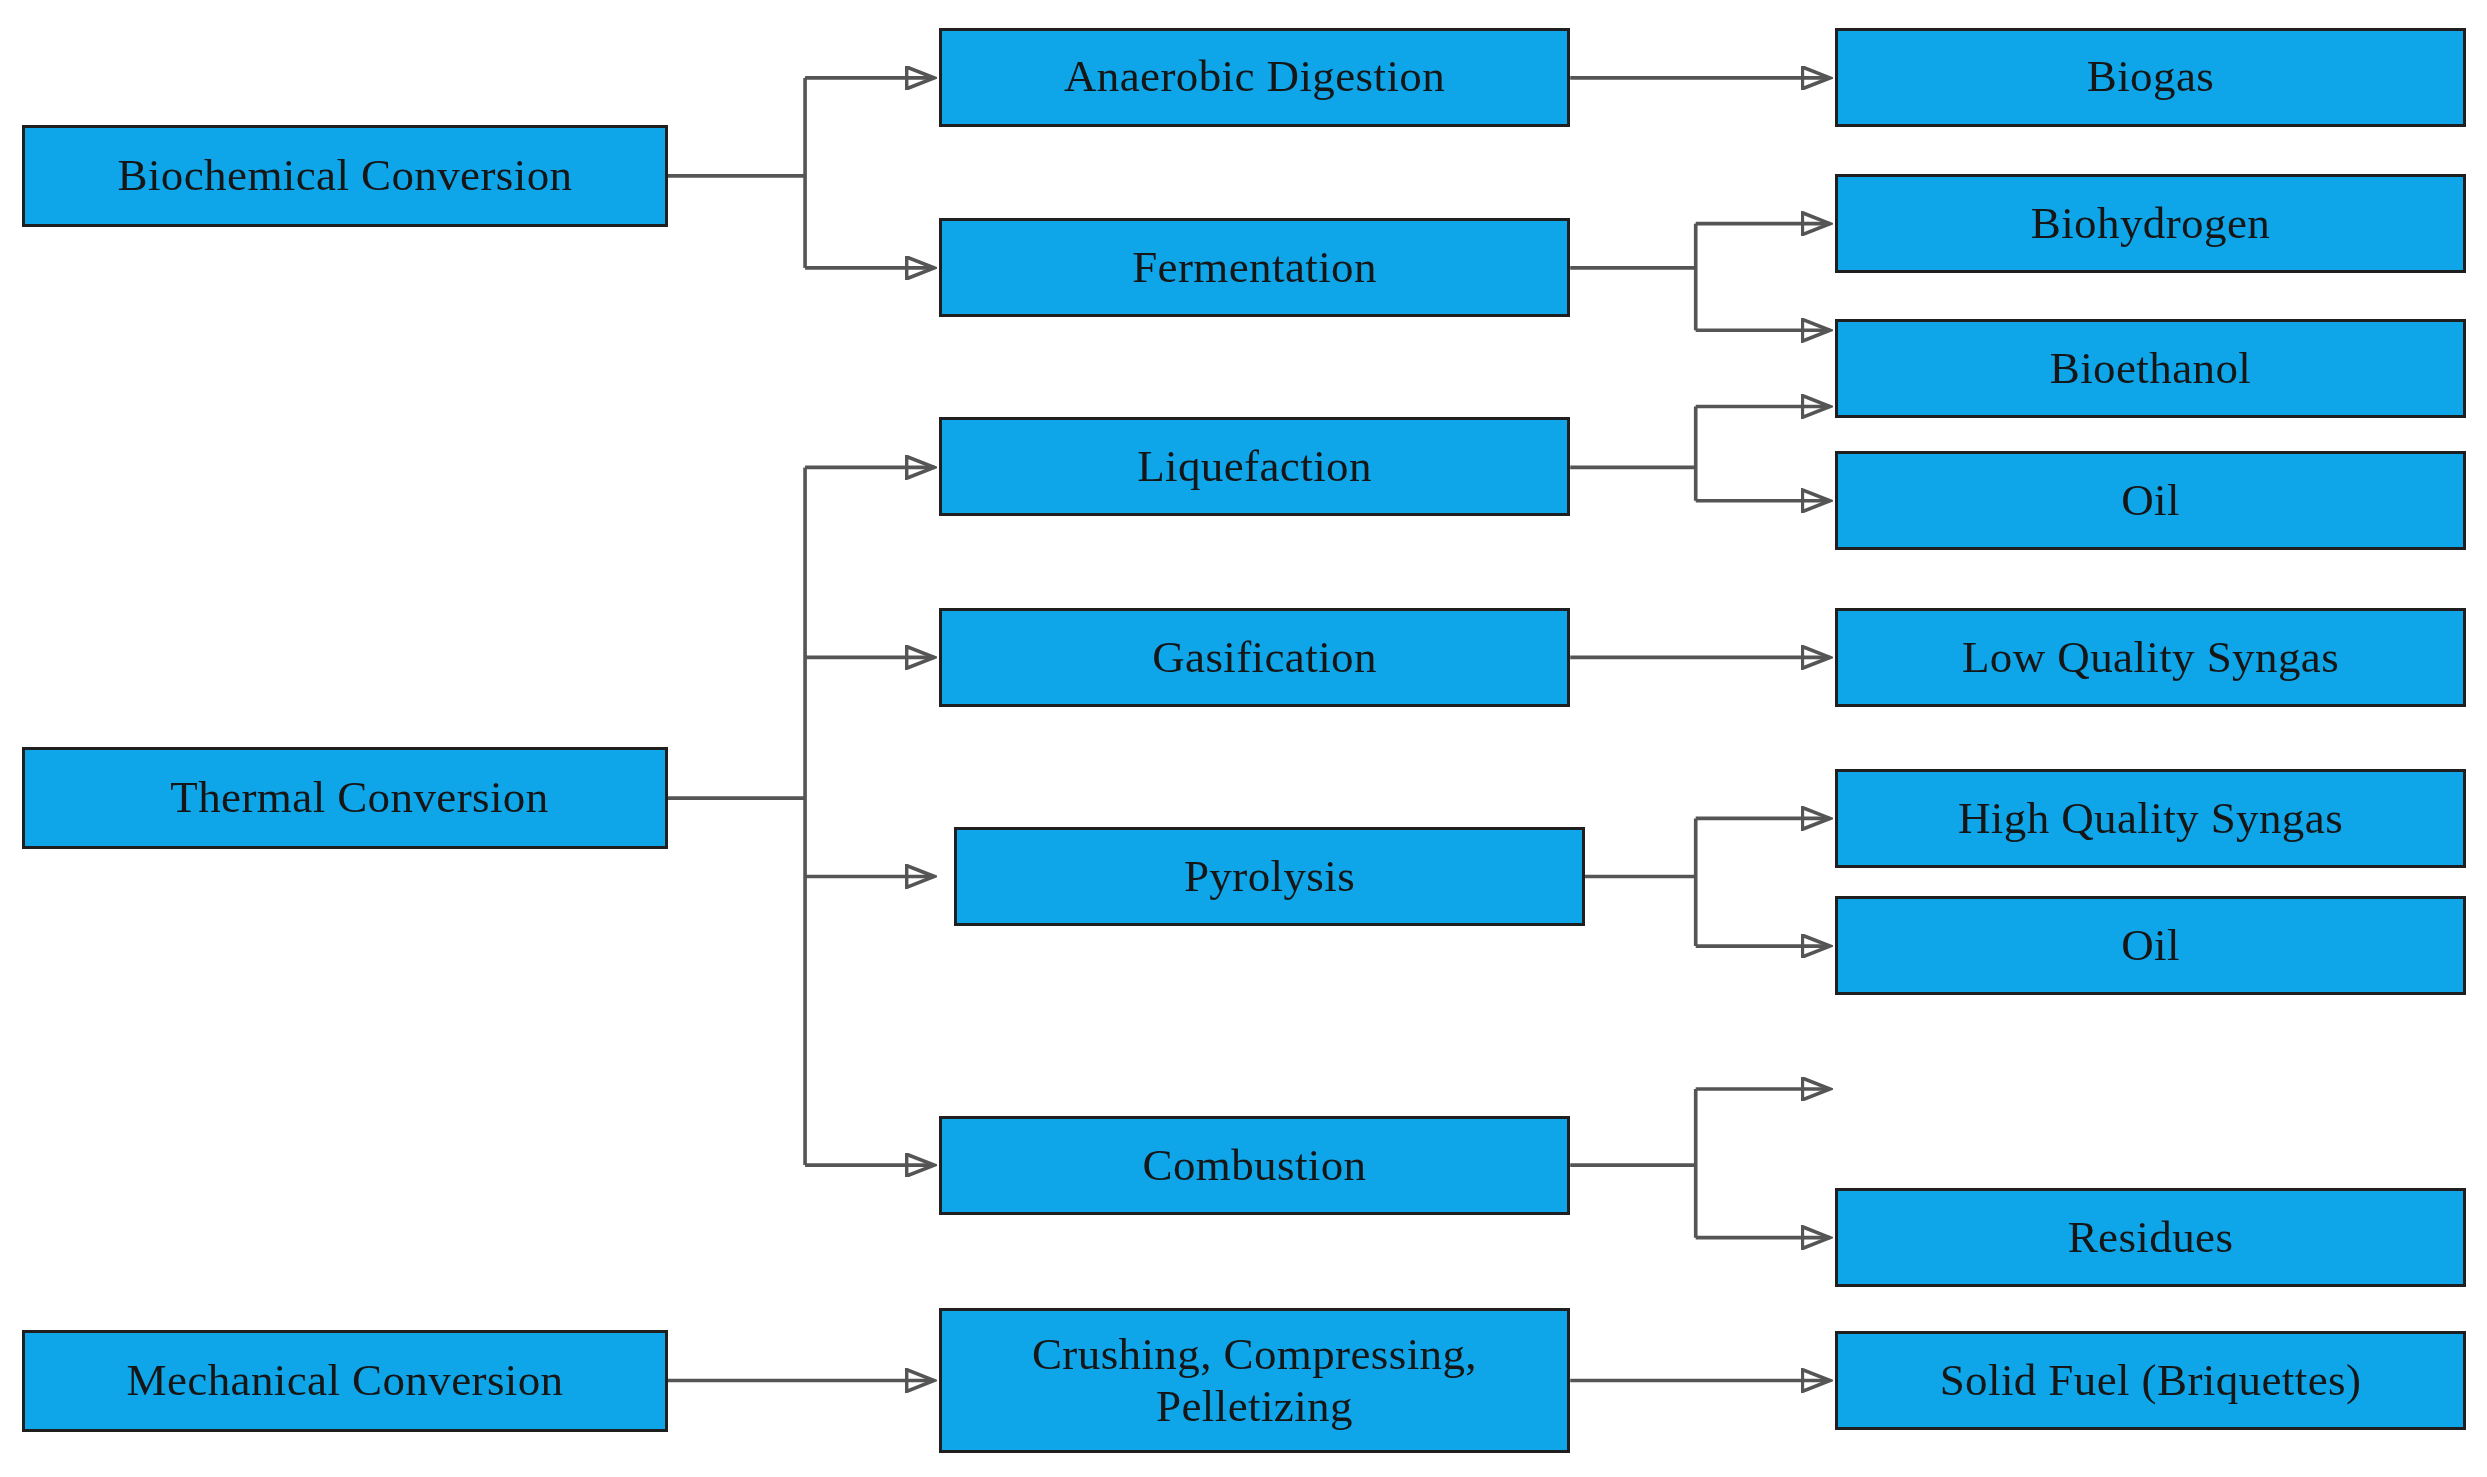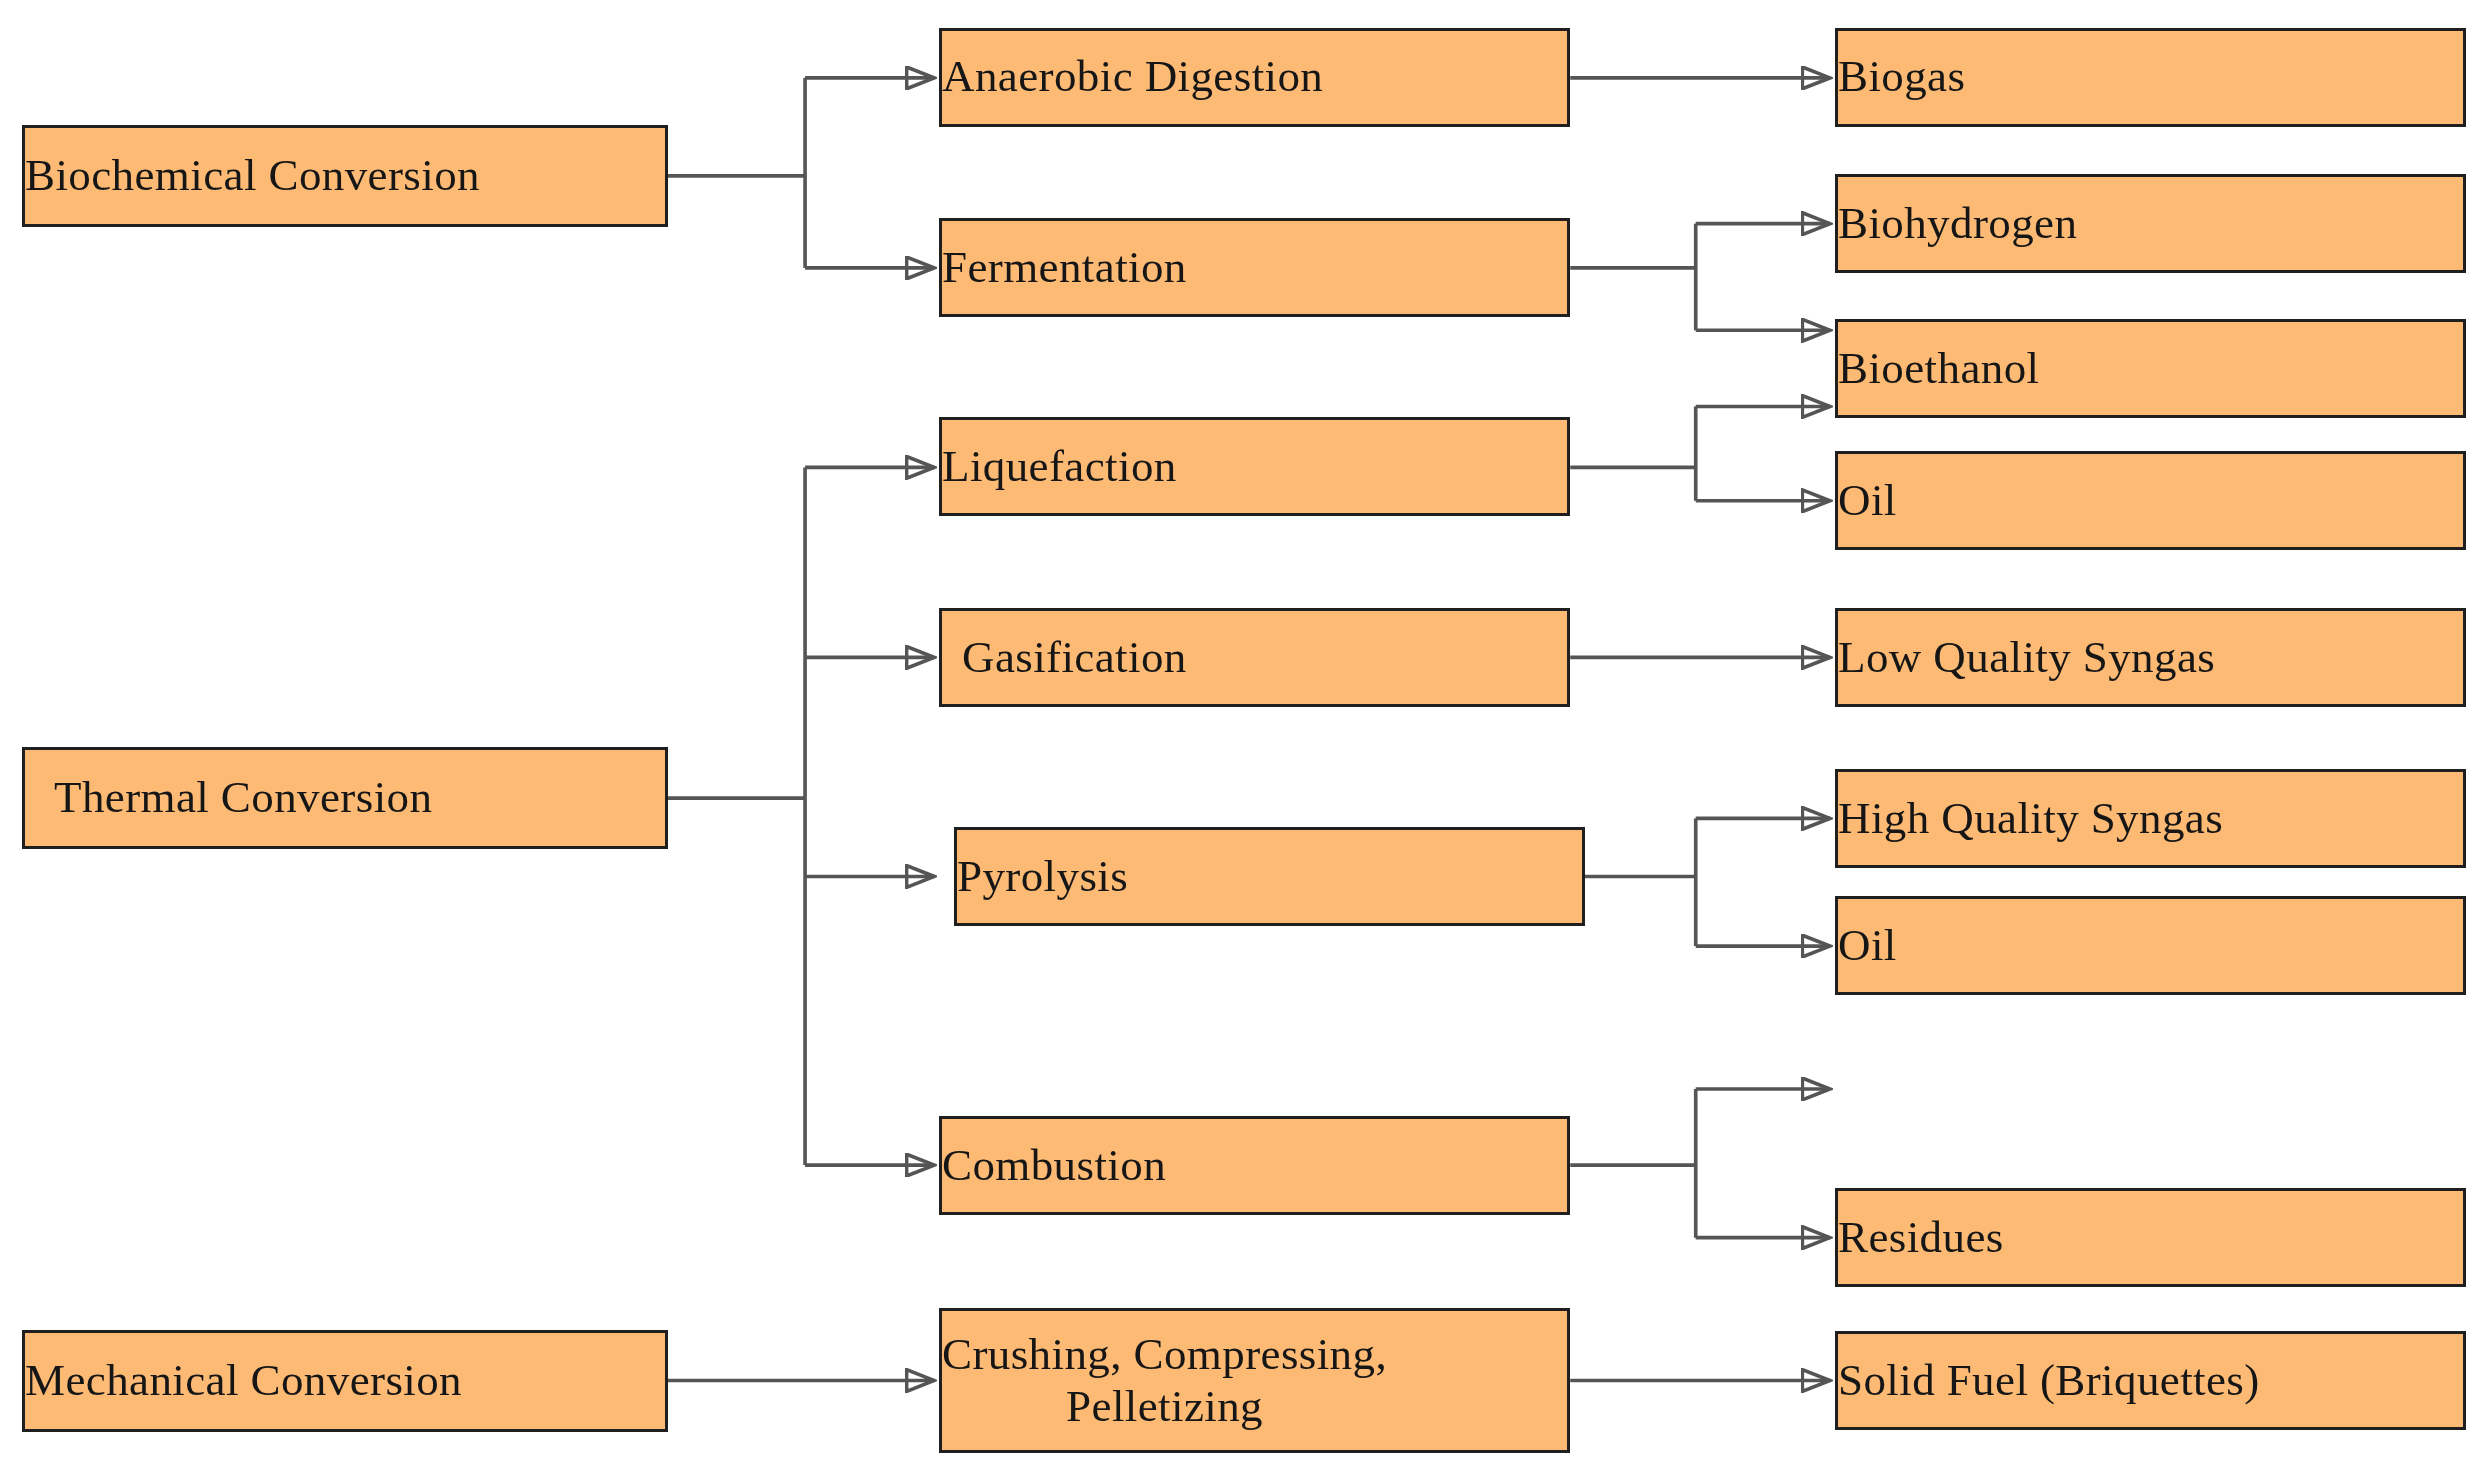--- a/index.html
+++ b/index.html
@@ -23,25 +23,25 @@
     height: 1478px;
   }
   .wires path {
     fill: none;
     stroke: #555555;
     stroke-width: 5;
   }
   .node {
     position: absolute;
     box-sizing: border-box;
-    background: #fdba74;
+    background: #0ea5e9;
     border: 3.6px solid #1f1f1f;
     display: flex;
     align-items: center;
-    justify-content: flex-start;
+    justify-content: center;
     text-align: center;
   }
   .lbl {
     font-size: 45px;
     line-height: 1.15;
     color: #161616;
     white-space: pre-line;
     letter-spacing: 0.4px;
   }
   

